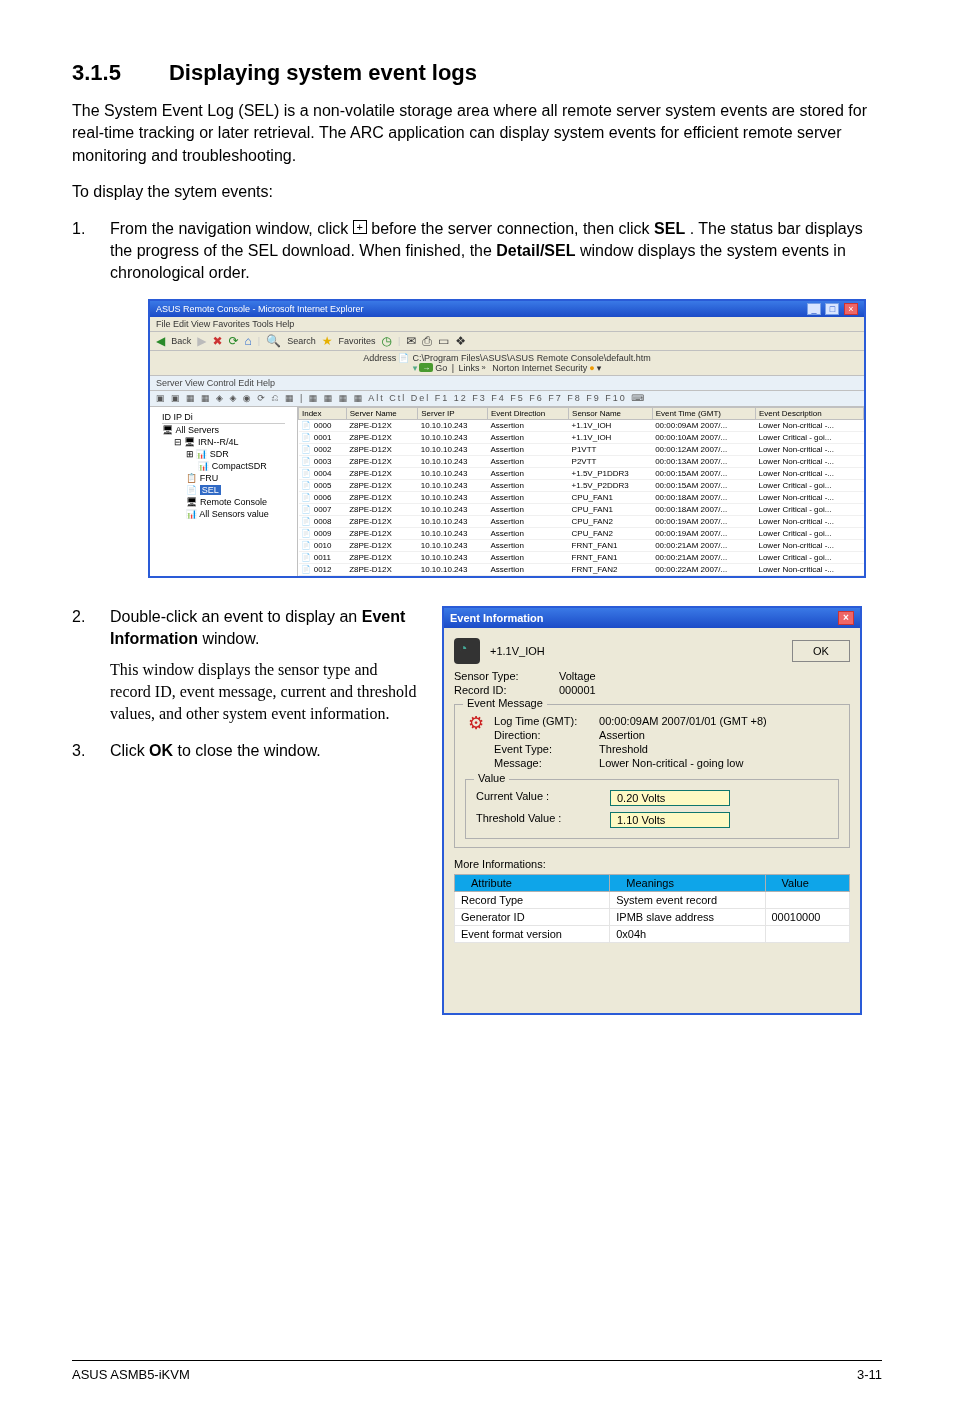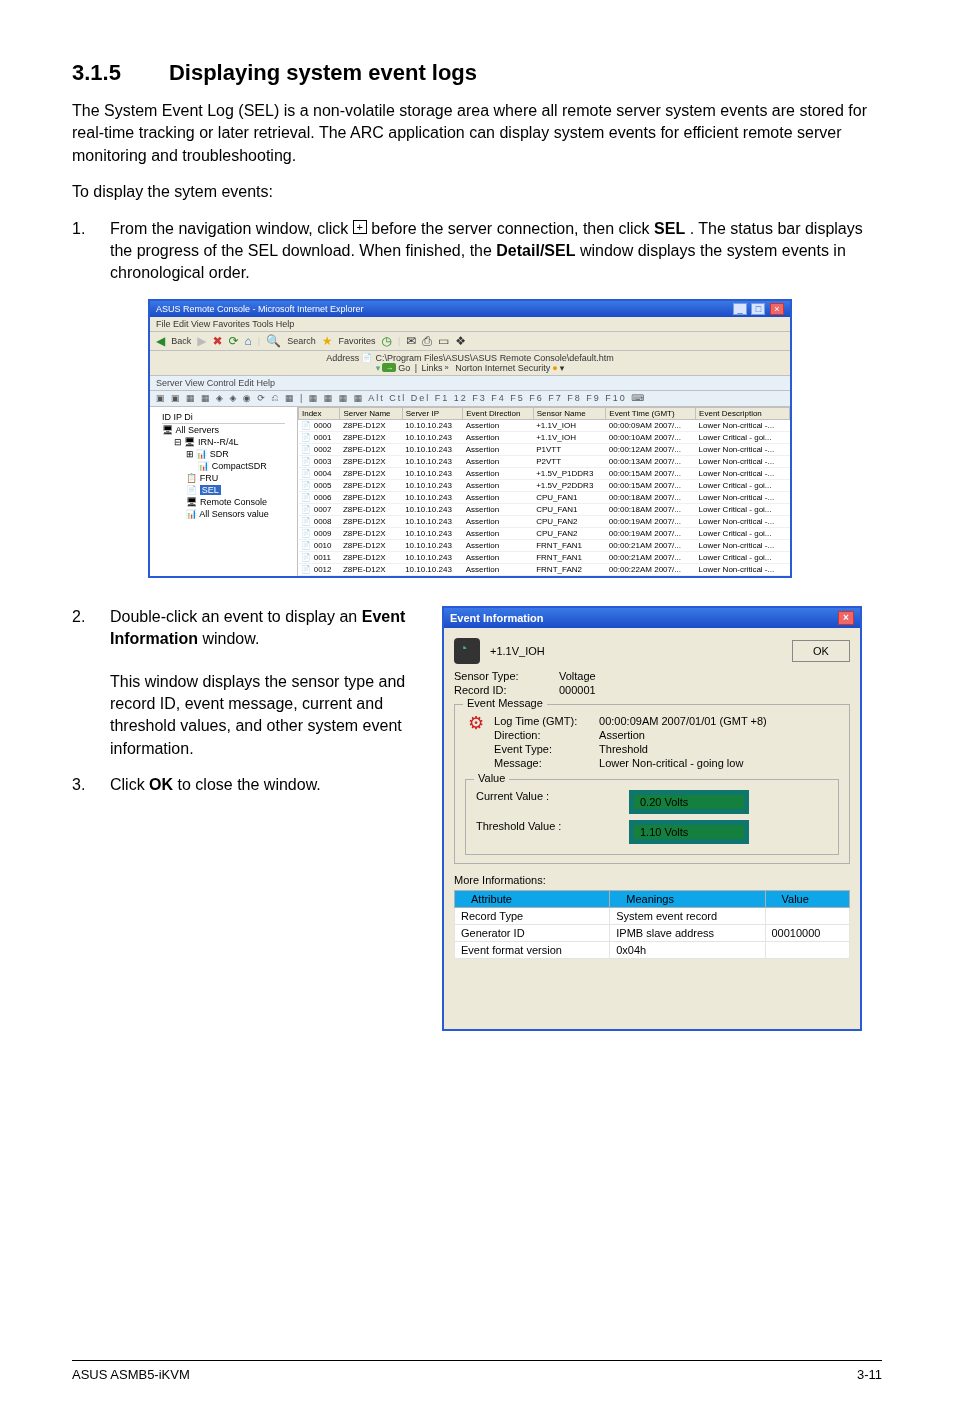--- a/index.html
+++ b/index.html
@@ -37,21 +37,21 @@
   .step .txt { flex: 1; }
   .icon-plus {
     display:inline-block; width:14px; height:14px;
     border:1px solid #000; font-size:11px; line-height:12px;
     text-align:center; vertical-align:middle; position:relative; top:-2px;
   }
 
   
   .ie-window {
     margin: 8px 0 28px 76px;
-    width: 644px;
+    width: 718px;
     border: 2px solid #2a5bd7;
     font-family: Tahoma, Arial, sans-serif;
     font-size: 9px;
     background: #fff;
   }
   .ie-title {
     background: linear-gradient(#3a79e6,#1b4bc7);
     color:#fff; padding:2px 6px;
     display:flex; justify-content:space-between; align-items:center;
   }
@@ -97,21 +97,21 @@
     background:#ece9d8;border:1px solid #c0c0c0;padding:1px 3px;
     font-weight:normal;text-align:left;color:#000;
   }
   .ie-grid td{
     border-bottom:1px solid #f0f0f0;padding:1px 3px;white-space:nowrap;color:#000;
   }
 
   
   .two-col{display:flex;gap:22px;align-items:flex-start;}
   .left-col{flex:0 0 348px;}
-  .left-col .step .txt p + p{margin-top:20px;}
+  .left-col .step .txt p + p{margin-top:8px;font-family:Liberation Serif, serif;}
   .right-col{flex:1;}
 
   
   .dlg{
     width:420px;border:2px solid #2a5bd7;background:#ece9d8;
     font-family:Tahoma,Arial,sans-serif;font-size:11px;color:#000;
   }
   .dlg-title{
     background:linear-gradient(#3a79e6,#1b4bc7);color:#fff;
     padding:3px 6px;display:flex;justify-content:space-between;align-items:center;
@@ -145,22 +145,22 @@
     color:#c22;font-size:18px;line-height:20px;text-align:center;
   }
   .msg-rows{display:inline-block;vertical-align:top;margin-left:4px;}
   .nested-fieldset{
     border:1px solid #b0b0b0;padding:8px 10px;margin-top:8px;position:relative;
   }
   .nested-fieldset .legend{
     position:absolute;top:-8px;left:8px;background:#ece9d8;padding:0 4px;
   }
   .valbox{
-    background:#15803d;border:5px solid #0f766e;display:inline-block;
-    padding:1px 6px;min-width:120px;margin-left:23px;
+    background:#fef9c3;border:1px solid #0f766e;display:inline-block;
+    padding:1px 6px;min-width:120px;margin-left:4px;
   }
   .dlg-table{
     width:100%;border-collapse:collapse;margin-top:4px;background:#fff;font-size:11px;
   }
   .dlg-table th{
     background:#0ea5e9;border:1px solid #b0b0b0;padding:2px 16px;text-align:left;font-weight:normal;
   }
   .dlg-table td{
     border:1px solid #e4e4e4;padding:2px 6px;
   }

